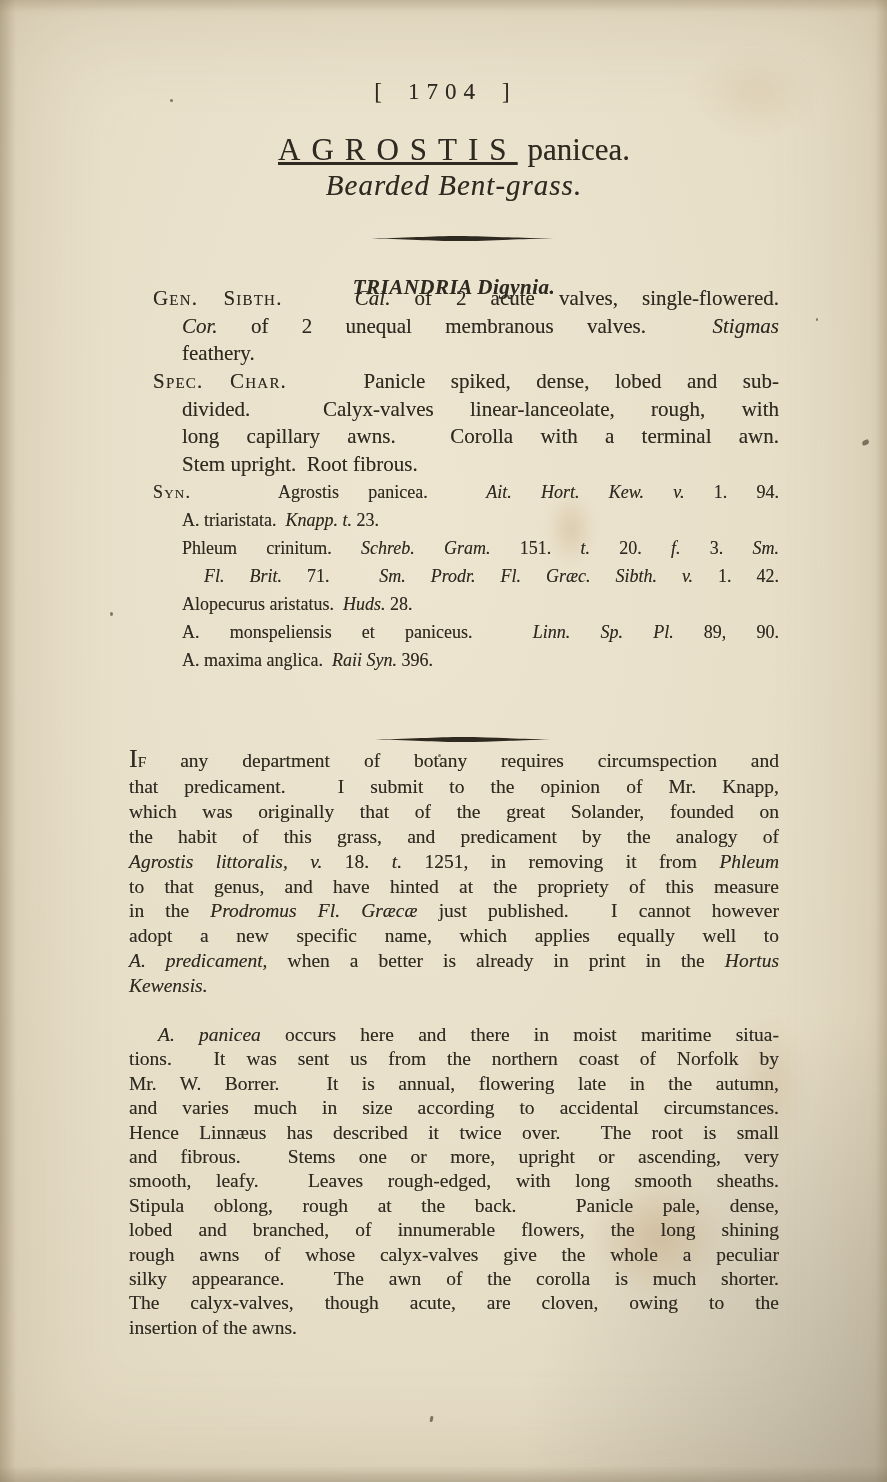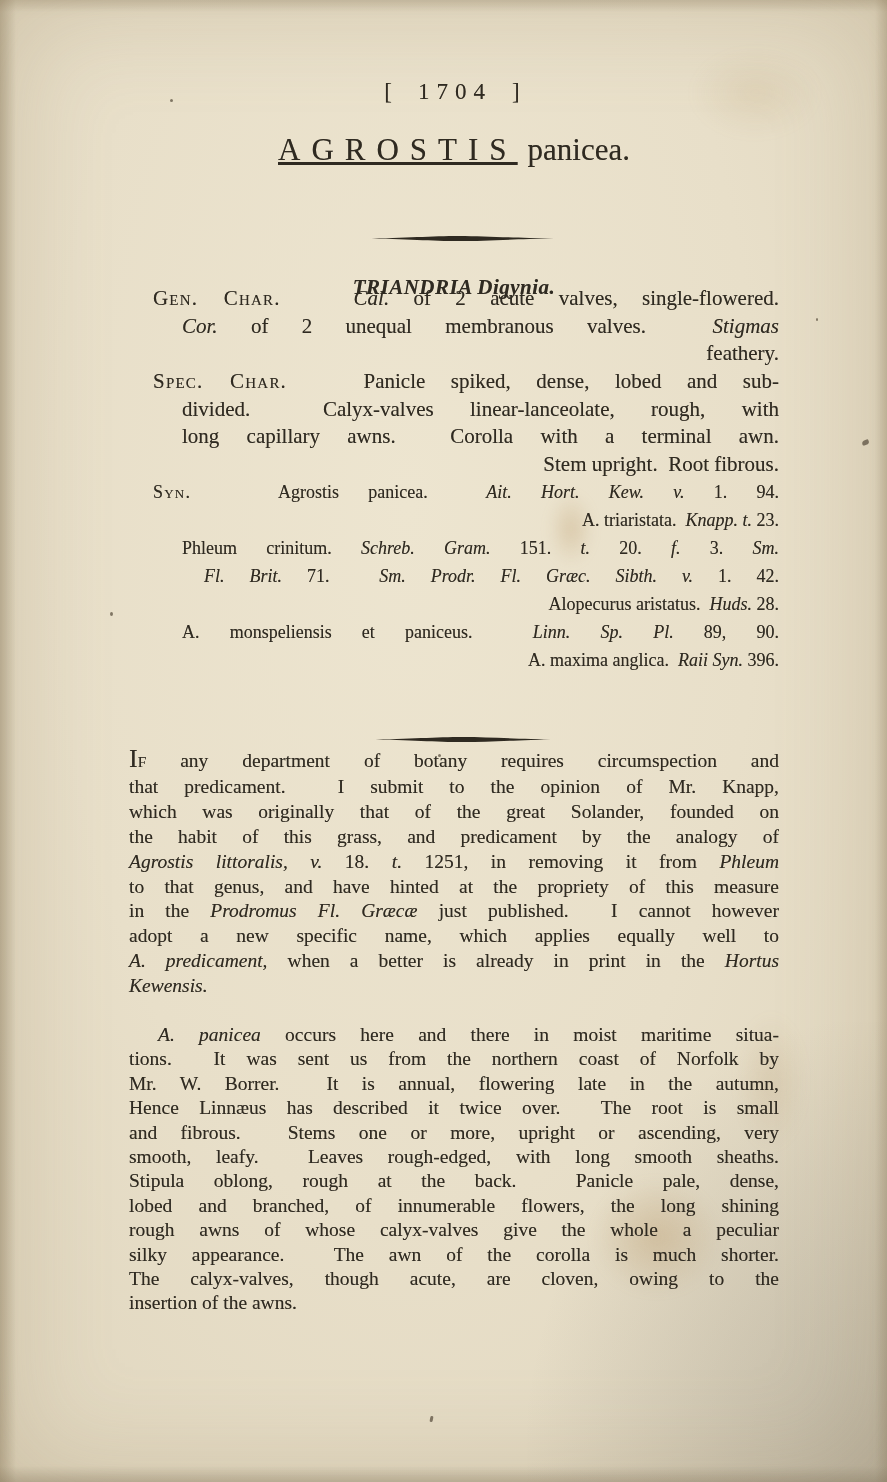--- a/index.html
+++ b/index.html
@@ -31,42 +31,42 @@
   .speck1{left:862px;top:440px;width:7px;height:5px;border-radius:60% 20% 50% 30%;transform:rotate(-20deg);}
   .speck2{left:430px;top:1416px;width:3px;height:6px;border-radius:2px;transform:rotate(12deg);}
   .speck3{left:110px;top:612px;width:3px;height:4px;}
   .speck4{left:170px;top:99px;width:3px;height:3px;}
   .speck5{left:438px;top:754px;width:3px;height:3px;}
   .speck6{left:816px;top:318px;width:2px;height:3px;}
 
   
   .ink{ text-shadow:0 0 0.6px rgba(47,42,34,0.45); }
 
-  .plate-line{position:absolute;left:127px;width:650px;top:79px;text-align:center;font-size:23px;}
+  .plate-line{position:absolute;left:117px;width:650px;top:79px;text-align:center;font-size:23px;}
   .plate-line .num{letter-spacing:7px;margin:0 20px 0 26px;}
   .title{position:absolute;left:129px;width:650px;top:132px;margin:0;font-weight:normal;text-align:center;font-size:31px;}
   .title .genus{letter-spacing:11px;text-decoration:underline;}
   .title .species{margin-left:10px;text-align:center;}
   .subtitle{position:absolute;left:129px;width:650px;top:169px;text-align:center;font-style:italic;font-size:29px;letter-spacing:1px;}
   .rule{position:absolute;height:7px;}
   .rule1{left:364px;top:228px;width:190px;}
   .rule2{left:368px;top:729px;width:190px;}
   .classification{position:absolute;left:129px;width:650px;top:255px;text-align:center;font-size:21px;font-weight:bold;font-style:italic;letter-spacing:0.5px;margin-top:20px;}
 
   .textblock{position:absolute;left:129px;width:650px;}
   .gen {top:285px;font-size:21px;line-height:27.5px;}
   .spec{top:368px;font-size:21px;line-height:27.5px;}
   .syn {top:478px;font-size:18px;line-height:28px;}
   .para1{top:746px;font-size:19.5px;line-height:24.9px;}
   .para2{top:1023px;font-size:19.5px;line-height:24.4px;}
 
   .line{white-space:normal;}
   .line.j{text-align:justify;text-align-last:justify;}
   .line.indA{padding-left:24px;}
-  .line.indB{padding-left:53px;text-align:right;}
+  .line.indB{padding-left:53px;}
   .line.indC{padding-left:75px;}
   .line.indF{text-indent:29px;}
   .s-i{font-style:italic;}
   .s-sc{font-variant:small-caps;letter-spacing:1.2px;}
   .s-lead{font-size:26px;line-height:1;}
   .s-sc2{font-size:15.5px;}
 </style>
 </head>
 <body>
 
@@ -89,31 +89,32 @@
   <div class="speck speck6"></div>
 
   <div class="plate-line">
     <span class="br">[</span><span class="num">1704</span><span class="br">]</span>
   </div>
 
   <h1 class="title">
     <span class="genus">AGROSTIS</span><span class="species">panicea.</span>
   </h1>
 
+  <div class="subtitle">Bearded Bent-grass.</div>
 
   <div class="rule rule1">
     <svg width="190" height="7" viewBox="0 0 190 7">
       <path d="M0,3.5 C42,3.0 68,0.9 95,0.9 C122,0.9 148,3.0 190,3.5 C148,4.0 122,6.1 95,6.1 C68,6.1 42,4.0 0,3.5 Z" fill="#2f2a21"></path>
     </svg>
   </div>
 
   <div class="classification"><span class="s-i">TRIANDRIA Digynia.</span></div>
 
   <section class="textblock gen">
-      <div class="line j indA"><span class="s-sc">Gen. Char.</span><span>&nbsp;&nbsp; </span><span class="s-i">Cal.</span><span> of 2 acute valves, single-flowered.</span></div>
+      <div class="line j indA"><span class="s-sc">Gen. Sibth.</span><span>&nbsp;&nbsp; </span><span class="s-i">Cal.</span><span> of 2 acute valves, single-flowered.</span></div>
       <div class="line j indB"><span class="s-i">Cor.</span><span> of 2 unequal membranous valves.&nbsp; </span><span class="s-i">Stigmas</span></div>
       <div class="line indB"><span>feathery.</span></div>
     </section>
   <section class="textblock spec">
       <div class="line j indA"><span class="s-sc">Spec. Char.</span><span>&nbsp;&nbsp; Panicle spiked, dense, lobed and sub-</span></div>
       <div class="line j indB"><span>divided.&nbsp; Calyx-valves linear-lanceolate, rough, with</span></div>
       <div class="line j indB"><span>long capillary awns.&nbsp; Corolla with a terminal awn.</span></div>
       <div class="line indB"><span>Stem upright.&nbsp; Root fibrous.</span></div>
     </section>
   <section class="textblock syn">
@@ -141,20 +142,21 @@
       <div class="line j"><span>to that genus, and have hinted at the propriety of this measure</span></div>
       <div class="line j"><span>in the </span><span class="s-i">Prodromus Fl. Græcæ</span><span> just published.&nbsp; I cannot however</span></div>
       <div class="line j"><span>adopt a new specific name, which applies equally well to</span></div>
       <div class="line j"><span class="s-i">A. predicament,</span><span> when a better is already in print in the </span><span class="s-i">Hortus</span></div>
       <div class="line"><span class="s-i">Kewensis.</span></div>
     </section>
   <section class="textblock para2">
       <div class="line j indF"><span class="s-i">A. panicea</span><span> occurs here and there in moist maritime situa-</span></div>
       <div class="line j"><span>tions.&nbsp; It was sent us from the northern coast of Norfolk by</span></div>
       <div class="line j"><span>Mr. W. Borrer.&nbsp; It is annual, flowering late in the autumn,</span></div>
+      <div class="line j"><span>and varies much in size according to accidental circumstances.</span></div>
       <div class="line j"><span>Hence Linnæus has described it twice over.&nbsp; The root is small</span></div>
       <div class="line j"><span>and fibrous.&nbsp; Stems one or more, upright or ascending, very</span></div>
       <div class="line j"><span>smooth, leafy.&nbsp; Leaves rough-edged, with long smooth sheaths.</span></div>
       <div class="line j"><span>Stipula oblong, rough at the back.&nbsp; Panicle pale, dense,</span></div>
       <div class="line j"><span>lobed and branched, of innumerable flowers, the long shining</span></div>
       <div class="line j"><span>rough awns of whose calyx-valves give the whole a peculiar</span></div>
       <div class="line j"><span>silky appearance.&nbsp; The awn of the corolla is much shorter.</span></div>
       <div class="line j"><span>The calyx-valves, though acute, are cloven, owing to the</span></div>
       <div class="line"><span>insertion of the awns.</span></div>
     </section>

